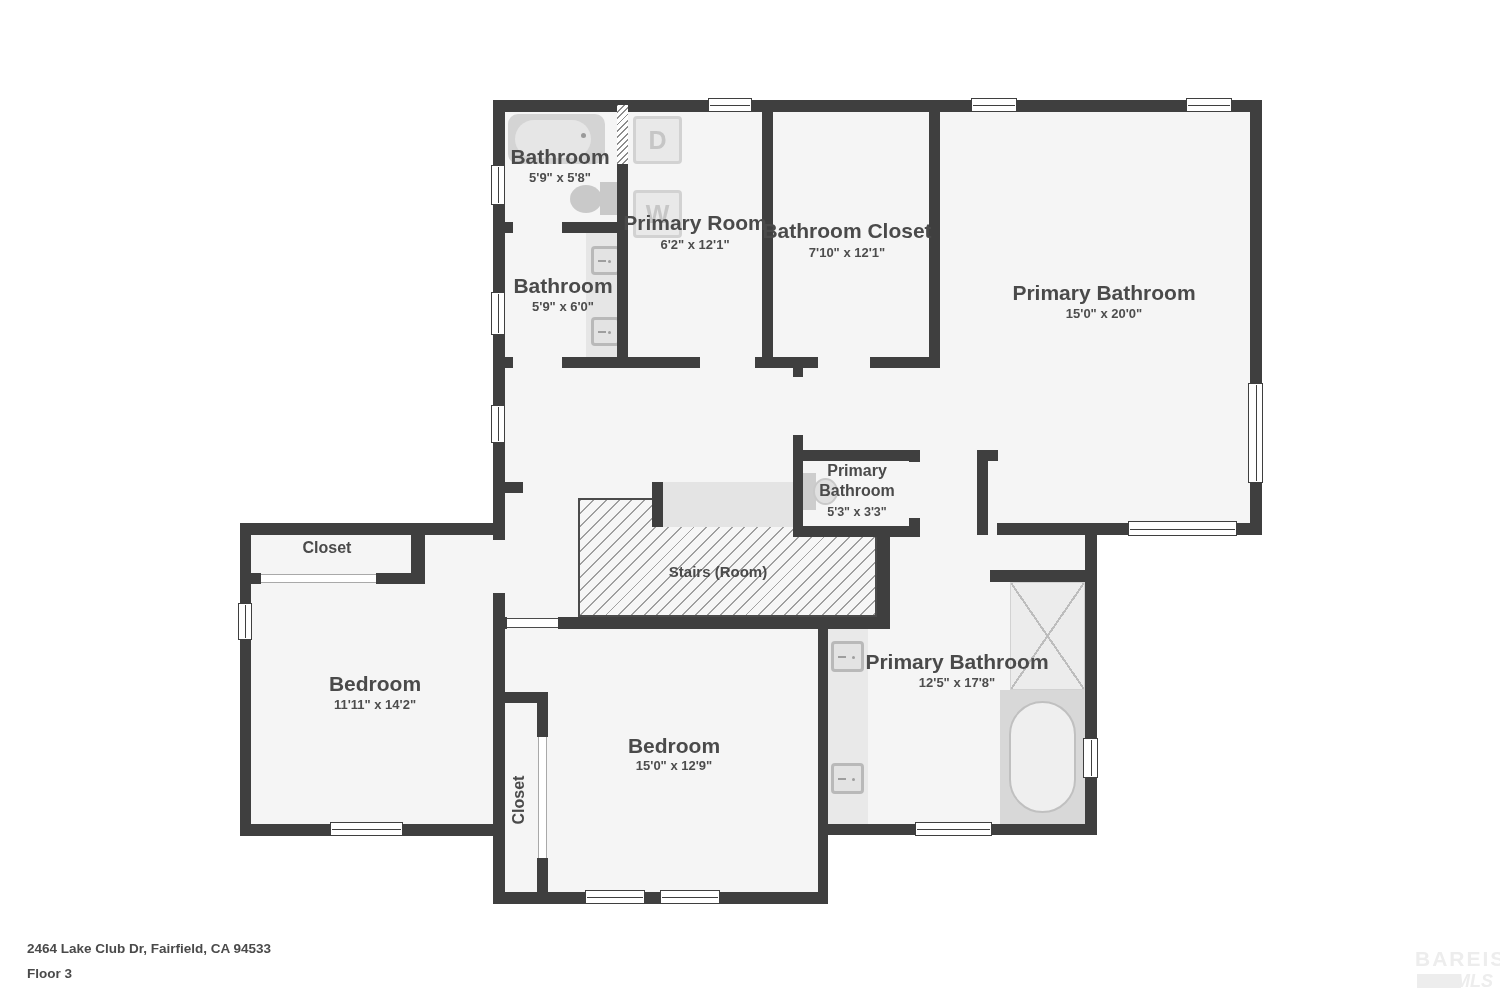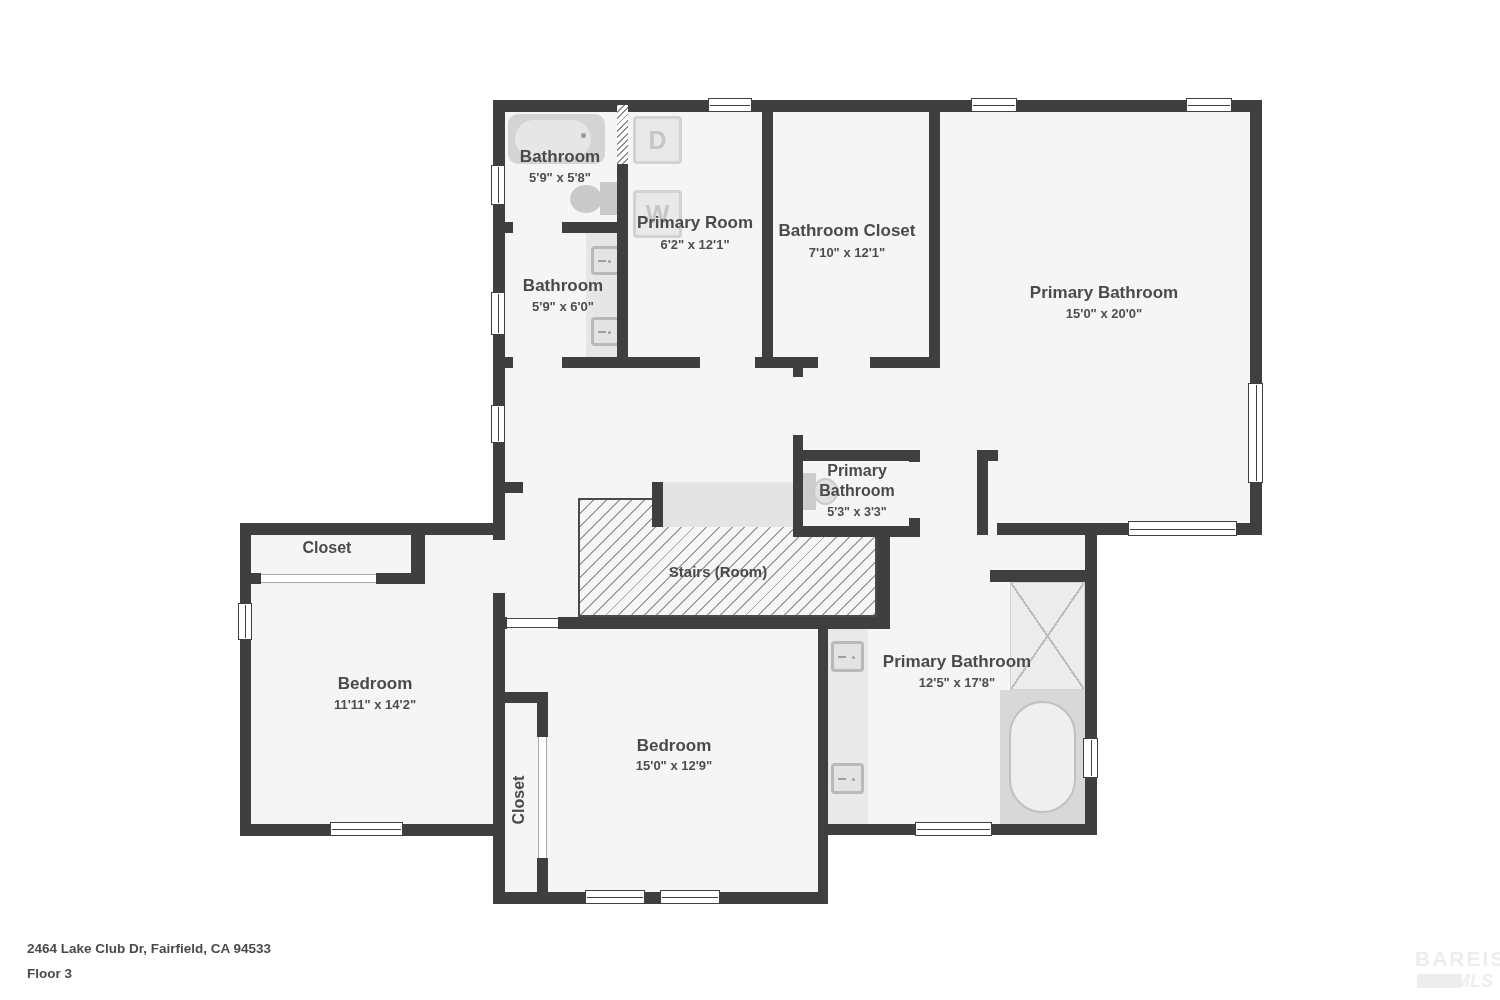--- a/index.html
+++ b/index.html
@@ -9,21 +9,21 @@
   .floor{background:#f5f5f5;z-index:0;}
   .fx{z-index:1;}
   .patch{z-index:2;}
   .wall{background:#3f3f3f;z-index:3;}
   .win{background:#fff;border:1px solid #3f3f3f;z-index:4;}
   .winH:after{content:"";position:absolute;left:1px;right:1px;top:50%;height:1px;background:#3f3f3f;}
   .winV:after{content:"";position:absolute;top:1px;bottom:1px;left:50%;width:1px;background:#3f3f3f;}
   .slideH{background:#fff;border-top:1px solid #a9a9a9;border-bottom:1px solid #a9a9a9;z-index:4;}
   .slideV{background:#fff;border-left:1px solid #a9a9a9;border-right:1px solid #a9a9a9;z-index:4;}
   .open{background:#fff;border-top:1px solid #4a4a4a;border-bottom:1px solid #4a4a4a;z-index:4;}
-  .lbl{z-index:5;color:#4a4a4a;font-weight:700;font-size:17px;white-space:nowrap;
+  .lbl{z-index:5;color:#4a4a4a;font-weight:700;font-size:21px;white-space:nowrap;
        transform:translate(-50%,-50%);}
   .dim{z-index:5;color:#4d4d4d;font-weight:600;font-size:13px;white-space:nowrap;
        transform:translate(-50%,-50%);}
   .wrap{white-space:normal;text-align:center;line-height:1.25;}
   .rot{transform:translate(-50%,-50%) rotate(-90deg);font-size:16px;}
   .hatch{background:repeating-linear-gradient(135deg,#9f9f9f 0,#9f9f9f 1.4px,transparent 1.4px,transparent 9px),#f6f6f6;
          border:2px solid #4a4a4a;z-index:1;}
   .hatch-door{background:repeating-linear-gradient(135deg,#8d8d8d 0,#8d8d8d 1.3px,#fff 1.3px,#fff 4.5px);z-index:4;}
   .appl{background:#e9e9e9;border:3px solid #d2d2d2;border-radius:4px;z-index:1;
         display:flex;align-items:center;justify-content:center;

